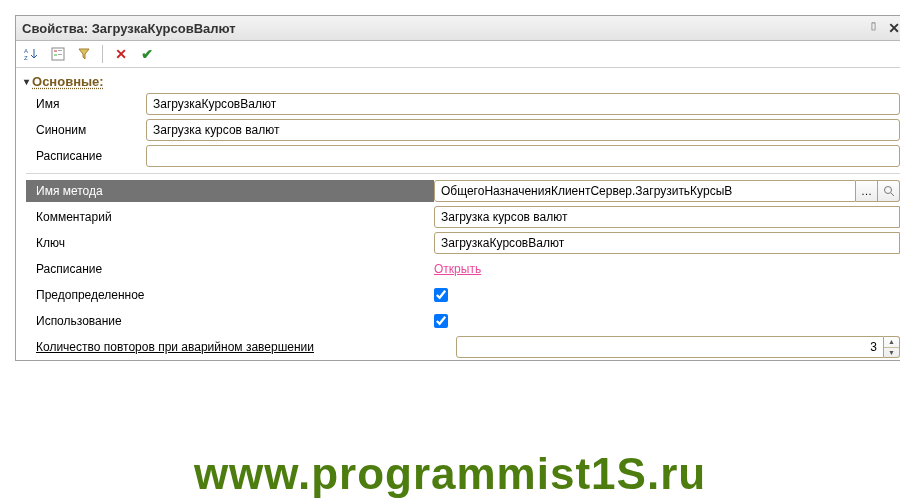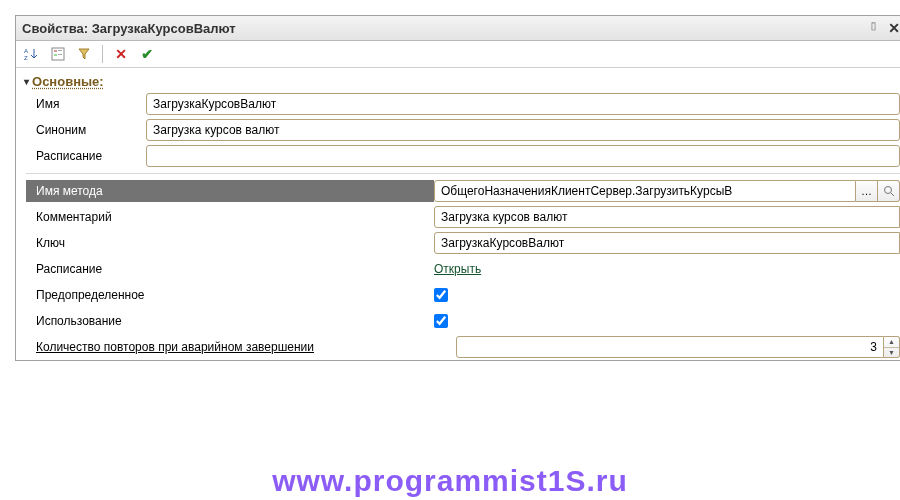--- a/index.html
+++ b/index.html
@@ -106,21 +106,21 @@
   .minibtn {
     height:22px; width:22px;
     border:1px solid #b3a27a;
     border-left:none;
     display:flex; align-items:center; justify-content:center;
     background:linear-gradient(#fdfdfd,#ededed);
     font-size:11px;
   }
   .minibtn.last { border-radius:0 3px 3px 0;}
   
-  .link { color:#14532d; text-decoration:underline; cursor:default;}
+  .link { color:#ec4899; text-decoration:underline; cursor:default;}
   
   input[type=checkbox]{
     width:14px; height:14px; margin:0;
   }
   
   .spinner {
     flex:1;
     display:flex;
   }
   .spinner .field { border-radius:3px 0 0 3px; text-align:right;}
@@ -136,23 +136,23 @@
   .spinbtns div{
     flex:1; display:flex; align-items:center; justify-content:center; font-size:7px; color:#555;
   }
   .spinbtns div:first-child { border-bottom:1px solid #c8bd9f;}
   
   .watermark {
     position:absolute;
     bottom:4px; left:0; right:0;
     text-align:center;
     font-family: Arial, sans-serif;
-    font-size:30px;
+    font-size:44px;
     font-weight:bold;
-    color:#8b5cf6;
+    color:#4d7c0f;
     letter-spacing:1px;
     pointer-events:none;
     line-height:1;
   }
   
   
   svg { display:block; }
 </style>
 </head>
 <body>

